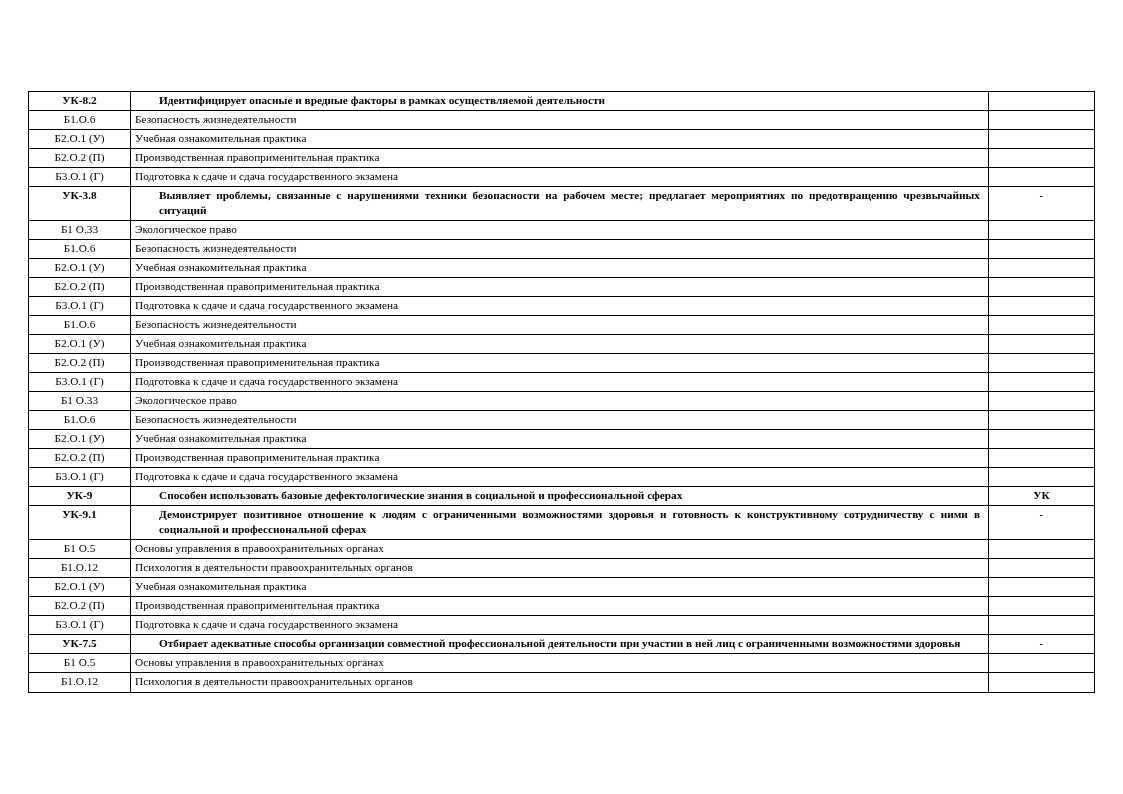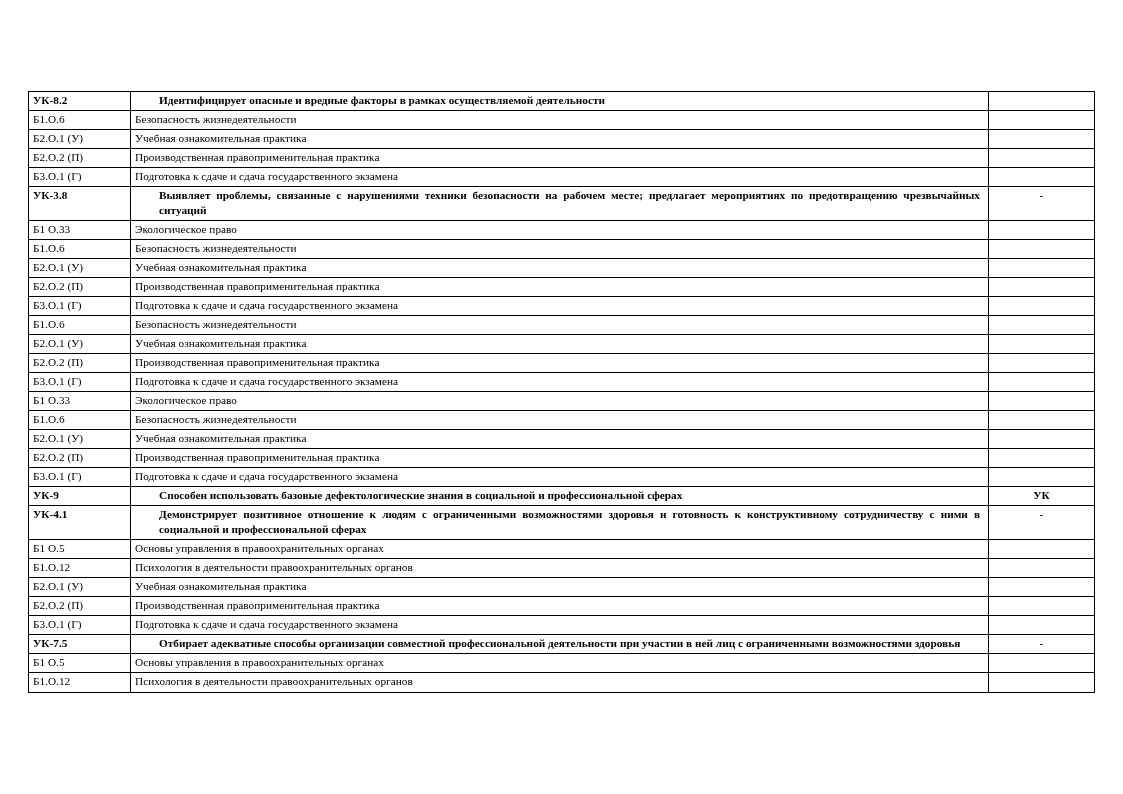--- a/index.html
+++ b/index.html
@@ -40,20 +40,21 @@
   table.matrix td {
     border: 1px solid #000000;
     vertical-align: top;
     padding: 1px 4px 2px 4px;
     font-size: 11.3px;
     line-height: 1.33;
   }
   td.code {
     padding-left: 5px;
     white-space: nowrap;
+    text-align: center;
   }
   td.desc {
     padding-left: 8px;
   }
   td.mark {
     text-align: center;
   }
   tr.header-row td {
     font-weight: bold;
   }
@@ -178,21 +179,21 @@
             <td class="code">Б3.О.1 (Г)</td>
             <td class="desc">Подготовка к сдаче и сдача государственного экзамена</td>
             <td class="mark"></td>
           </tr>
           <tr class="header-row">
             <td class="code">УК-9</td>
             <td class="desc">Способен использовать базовые дефектологические знания в социальной и профессиональной сферах</td>
             <td class="mark">УК</td>
           </tr>
           <tr class="header-row">
-            <td class="code">УК-4.1</td>
+            <td class="code">УК-9.1</td>
             <td class="desc">Демонстрирует позитивное отношение к людям с ограниченными возможностями здоровья и готовность к конструктивному сотрудничеству с ними в социальной и профессиональной сферах</td>
             <td class="mark">-</td>
           </tr>
           <tr class="sub-row">
             <td class="code">Б1 О.5</td>
             <td class="desc">Основы управления в правоохранительных органах</td>
             <td class="mark"></td>
           </tr>
           <tr class="sub-row">
             <td class="code">Б1.О.12</td>

